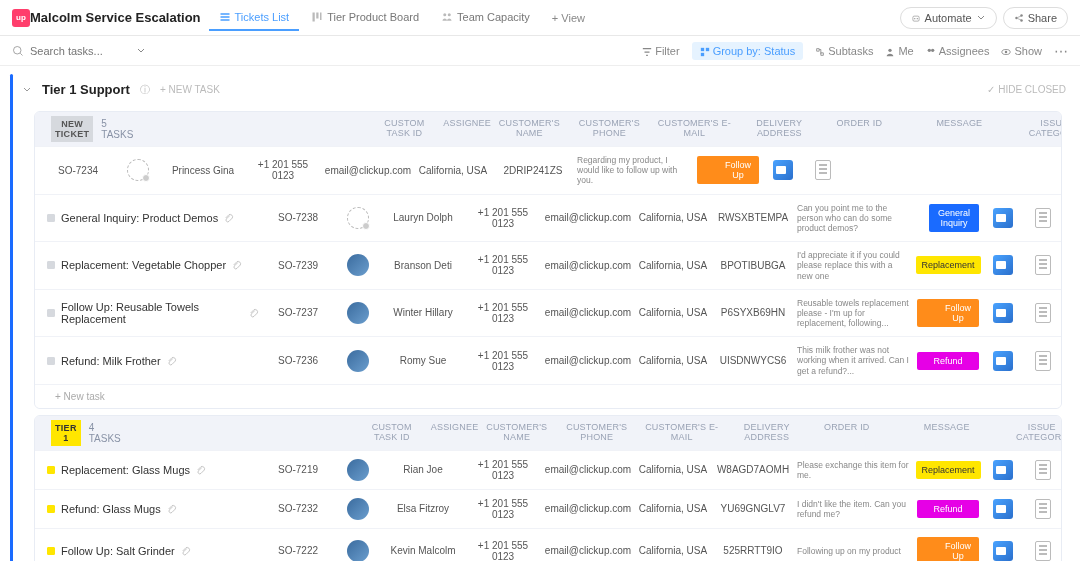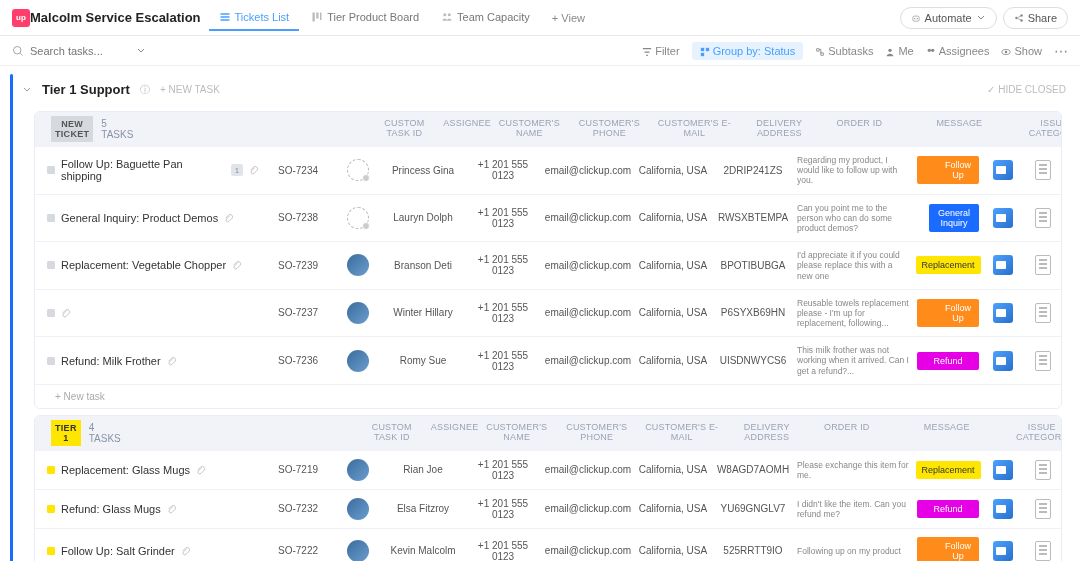--- a/index.html
+++ b/index.html
@@ -220,28 +220,20 @@
     <div class="col phone">CUSTOMER'S PHONE</div>
     <div class="col email">CUSTOMER'S E-MAIL</div>
     <div class="col addr">DELIVERY ADDRESS</div>
     <div class="col orderid">ORDER ID</div>
     <div class="col msg">MESSAGE</div>
     <div class="col cat">ISSUE CATEGORY</div>
 
   </div>
       </div>
       <div class="row">
-    <div class="col name">
-      <div class="sq filled-grey"></div>
-      <span>Follow Up: Baguette Pan shipping</span>
-      <span class="file-badge">1</span>
-      <svg class="attach-icon" viewBox="0 0 12 12">
-                <path d="M7 3l-4 4a2 2 0 003 3l4-4a3 3 0 00-4-4l-4 4" stroke="#bbb" fill="none"></path>
-              </svg>
-    </div>
     <div class="col ctid">SO-7234</div>
     <div class="col assignee">
               <div class="avatar dashed">
                 <div class="avatar-dot"></div>
               </div>
             </div>
     <div class="col cname">Princess Gina</div>
     <div class="col phone">+1 201 555 0123</div>
     <div class="col email">email@clickup.com</div>
     <div class="col addr">California, USA</div>
@@ -316,20 +308,21 @@
               <div class="thumb"></div>
             </div>
     <div class="col receipt">
               <div class="receipt-ic"></div>
             </div>
 
   </div>
           <div class="row">
     <div class="col name">
       <div class="sq filled-grey"></div>
+      <span>Follow Up: Reusable Towels Replacement</span>
 
       <svg class="attach-icon" viewBox="0 0 12 12">
                 <path d="M7 3l-4 4a2 2 0 003 3l4-4a3 3 0 00-4-4l-4 4" stroke="#bbb" fill="none"></path>
               </svg>
     </div>
     <div class="col ctid">SO-7237</div>
     <div class="col assignee">
               <div class="avatar img"></div>
             </div>
     <div class="col cname">Winter Hillary</div>

